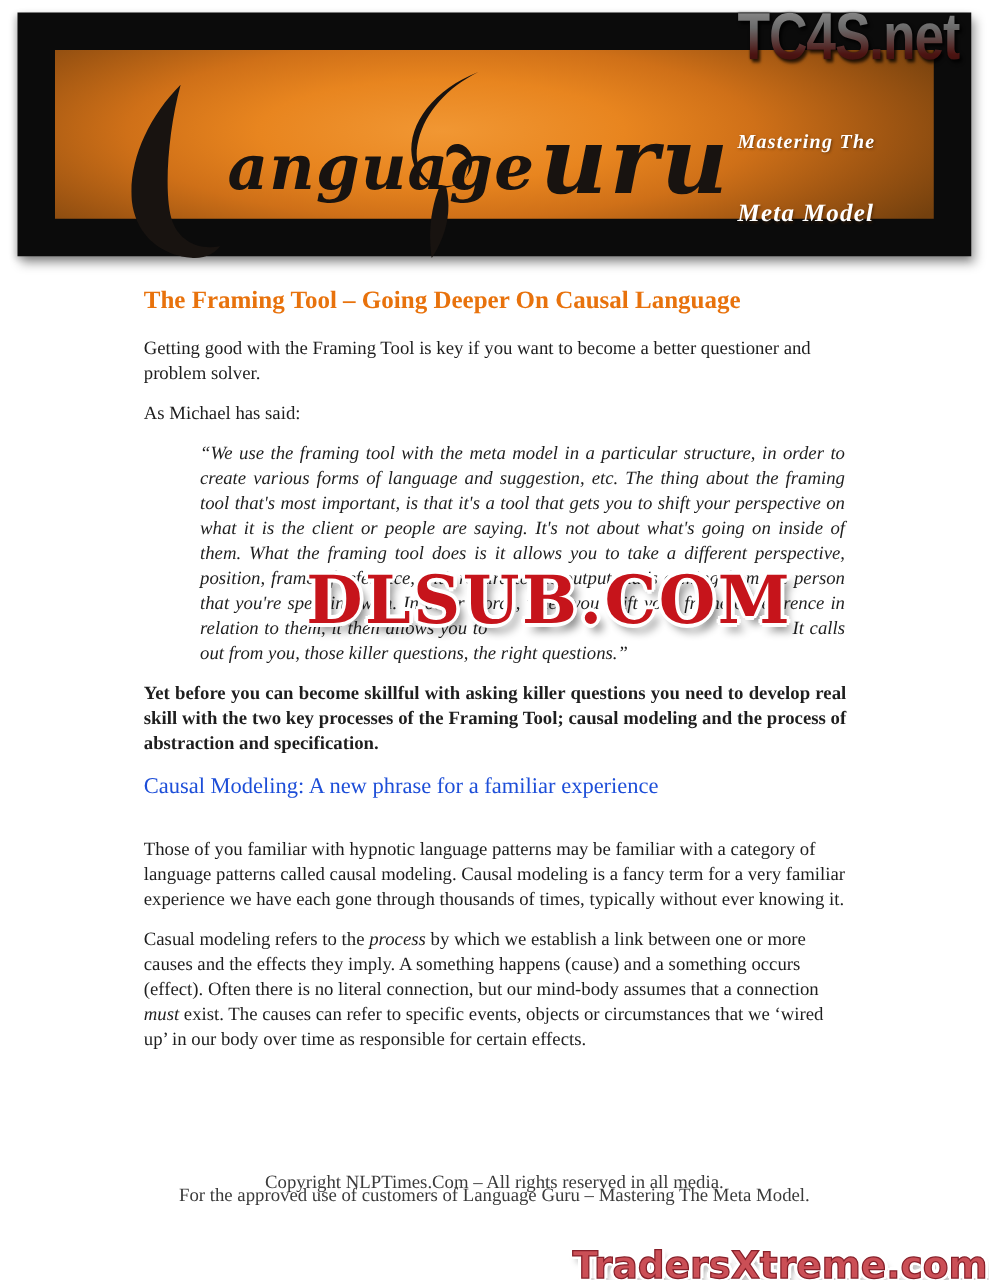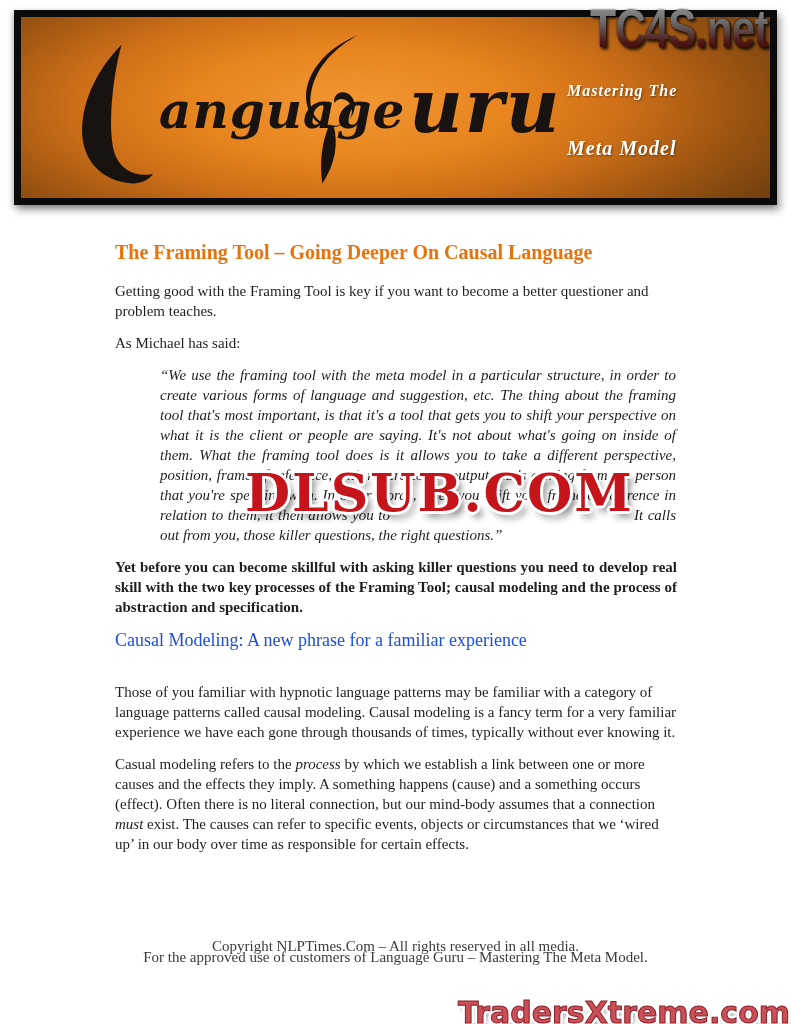--- a/index.html
+++ b/index.html
@@ -3,21 +3,21 @@
 <meta charset="utf-8">
 <style>
   html,body{margin:0;padding:0;}
   body{
     width:791px;height:1024px;position:relative;background:#ffffff;
     font-family:"Liberation Serif", serif;overflow:hidden;
   }
   
   .banner{
     position:absolute;left:14px;top:10px;width:763px;height:195px;
-    background:#0b0b0b;box-sizing:border-box;padding:7px;z-index:1;
+    background:#0b0b0b;box-sizing:border-box;padding:30px;z-index:1;
     box-shadow:3px 5px 8px rgba(0,0,0,0.38), -2px 2px 5px rgba(0,0,0,0.18);
   }
   .banner-inner{
     position:relative;width:100%;height:100%;
     background:radial-gradient(ellipse 65% 95% at 44% 48%,
       #f19733 0%, #e8851f 32%, #cf7018 55%, #a05612 78%, #73400e 100%);
   }
   .logo-l{position:absolute;left:46px;top:26px;width:96px;height:144px;}
   .logo-word1{
     position:absolute;left:138px;top:64px;
@@ -43,21 +43,21 @@
     font-family:"Liberation Sans", sans-serif;font-weight:bold;
     font-size:45px;letter-spacing:-1px;white-space:nowrap;
     transform:scaleY(1.18) scaleX(0.95);transform-origin:left top;
     background:linear-gradient(180deg,#9d9d9d 0%,#6a6a6a 38%,#4c1412 72%,#2c0807 100%);
     -webkit-background-clip:text;background-clip:text;color:transparent;
     filter:drop-shadow(2px 2px 1px rgba(0,0,0,0.55)) drop-shadow(0 0 1px rgba(0,0,0,0.8));
   }
   
   .content{position:absolute;left:115px;top:224px;width:562px;z-index:2;color:#1e1e1e;}
   h1{
-    margin:16px 0 16px 0;font-size:20px;line-height:25px;font-weight:bold;
+    margin:4px 0 16px 0;font-size:20px;line-height:25px;font-weight:bold;
     color:#e8720c;font-family:"Liberation Serif", serif;
   }
   .content p{margin:0 0 12px 0;font-size:15px;line-height:20px;}
   .quote{
     position:relative;margin:8px 0 12px 45px;width:516px;
     font-style:italic;font-size:15px;line-height:20px;text-align:justify;
   }
   .gap{display:inline-block;width:235px;}
   .dlsub{
     position:absolute;left:85px;top:118px;z-index:3;white-space:nowrap;
@@ -112,21 +112,21 @@
       <div class="tagline">
         <div class="l1">Mastering The</div>
         <div class="l2">Meta Model</div>
       </div>
     </div>
   </div>
 
   <div class="content">
     <h1>The Framing Tool – Going Deeper On Causal Language</h1>
 
-    <p>Getting good with the Framing Tool is key if you want to become a better questioner and problem teaches.</p>
+    <p>Getting good with the Framing Tool is key if you want to become a better questioner and problem solver.</p>
 
     <p>As Michael has said:</p>
 
     <div class="quote">
       <span>“We use the framing tool with the meta model in a particular structure, in order to create various forms of language and suggestion, etc. The thing about the framing tool that's most important, is that it's a tool that gets you to shift your perspective on what it is the client or people are saying. It's not about what's going on inside of them. What the framing tool does is it allows you to take a different perspective, position, frame of reference, with regard to the output that's coming from the person that you're speaking with. In other words, when you shift your frame of reference in relation to them, it then allows you to</span>
       <span class="gap"></span>
       <span>It calls out from you, those killer questions, the right questions.”</span>
       <div class="dlsub">DLSUB.COM</div>
     </div>
 

